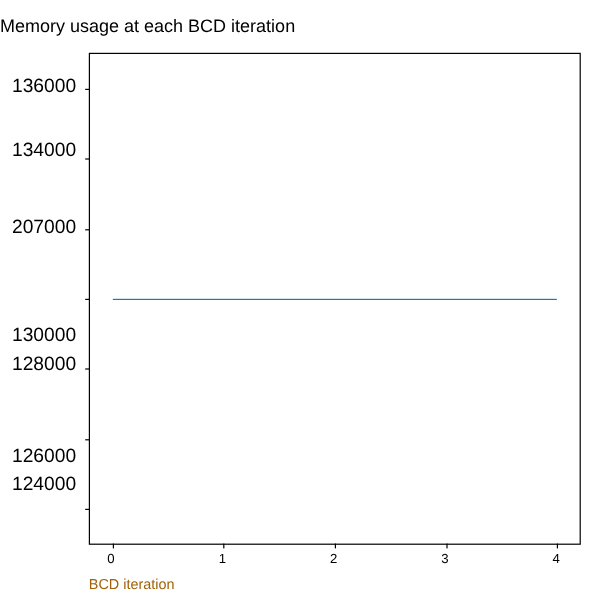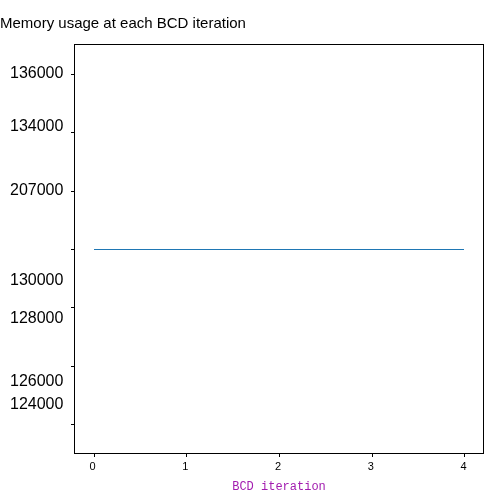--- a/index.html
+++ b/index.html
@@ -35,24 +35,22 @@
   .data-line {
     position: absolute;
     height: 0;
     border-top: 1.5px solid #1f77b4;
   }
   .xlabel {
     position: absolute;
     bottom: 6px;
     left: 74px;
     width: 410px;
-    text-align: center;
     font-size: 12px;
-    color: #a21caf;
-    font-family: Liberation Mono, monospace;
+    color: #a16207;
   }
   .ytick {
     position: absolute;
     right: 430px;
     font-size: 16px;
     color: #000;
     transform: translateY(-50%);
     text-align: left;
     width: 60px;
   }
@@ -96,21 +94,21 @@
       <div class="ytick-mark" style="top: 29.1429px;"></div>
       <div class="xtick-mark" style="left: 18.5455px;"></div>
       <div class="xtick-mark" style="left: 111.273px;"></div>
       <div class="xtick-mark" style="left: 204px;"></div>
       <div class="xtick-mark" style="left: 296.727px;"></div>
       <div class="xtick-mark" style="left: 389.455px;"></div>
     </div>
   <div class="xlabel">BCD iteration</div>
 <div class="ytick" style="top: 404px;">124000</div>
     <div class="ytick" style="top: 381px;">126000</div>
-    <div class="ytick" style="top: 318px;">128000</div>
+    <div class="ytick" style="top: 304px;">128000</div>
     <div class="ytick" style="top: 248px; margin-top: 32px;">130000</div>
     <div class="ytick" style="top: 189.714px;">207000</div>
     <div class="ytick" style="top: 126px;">134000</div>
     <div class="ytick" style="top: 73.1429px;">136000</div>
     <div class="xtick" style="left: 92.5455px;">0</div>
     <div class="xtick" style="left: 185.273px;">1</div>
     <div class="xtick" style="left: 278px;">2</div>
     <div class="xtick" style="left: 370.727px;">3</div>
     <div class="xtick" style="left: 463.455px;">4</div>
   </div>

